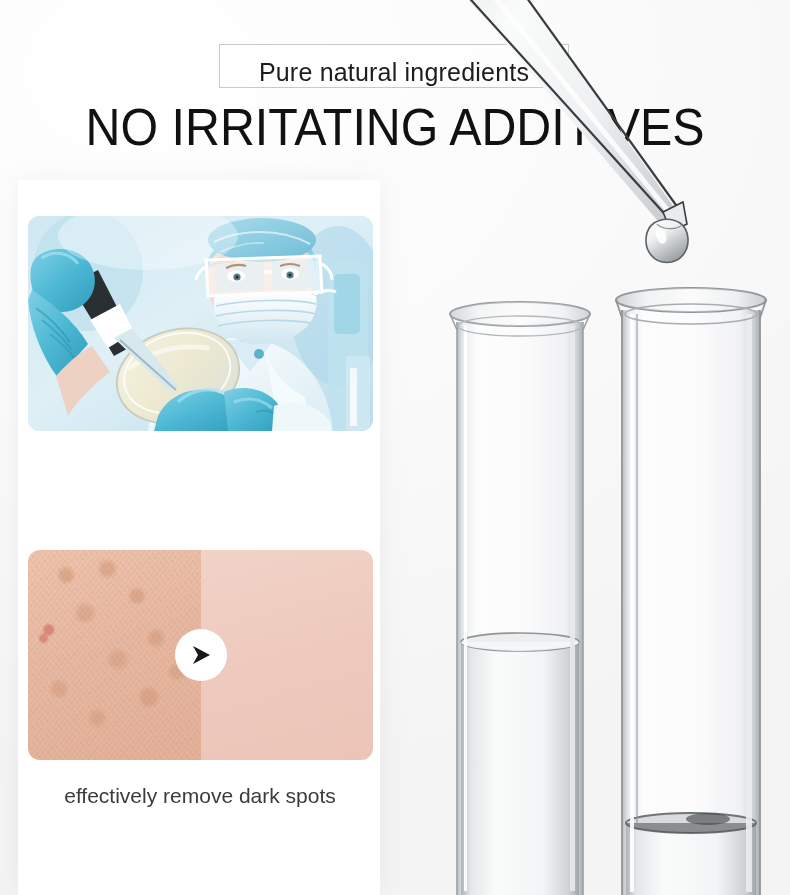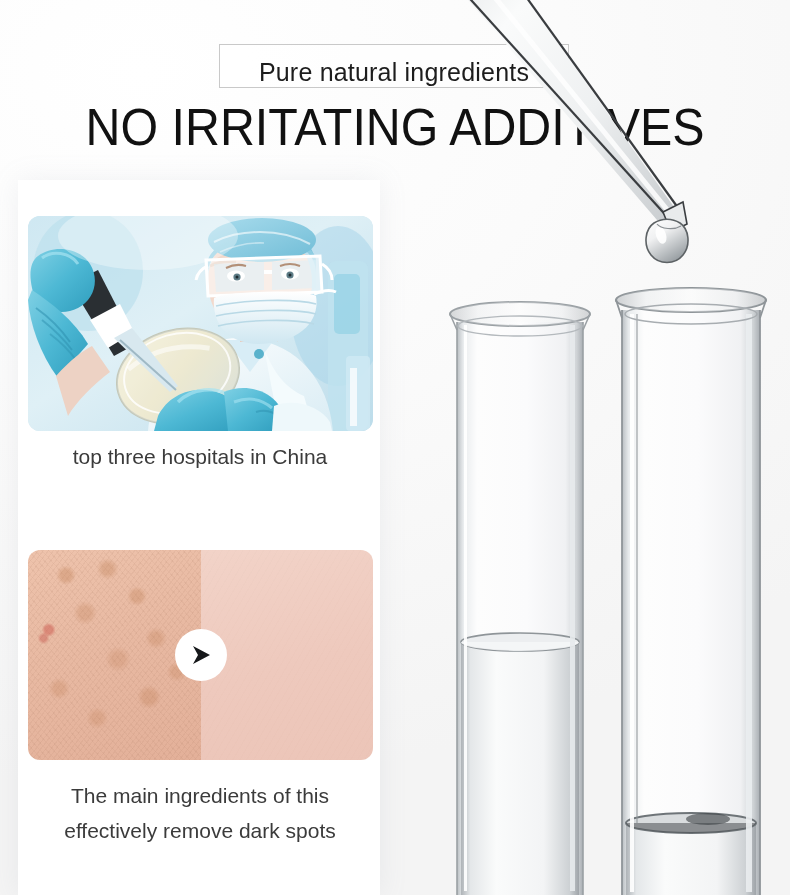--- a/index.html
+++ b/index.html
@@ -354,31 +354,29 @@
       <path d="M246 190 C266 182 292 190 302 206 L304 215 L244 215 Z" fill="#eef8fb"></path>
 
       <rect x="318" y="140" width="24" height="75" rx="4" fill="#cfe9f3" opacity=".85"></rect>
       <rect x="322" y="152" width="7" height="58" fill="#ffffff" opacity=".75"></rect>
 
       <ellipse cx="120" cy="20" rx="90" ry="34" fill="#ffffff" opacity=".35"></ellipse>
     </svg>
   </div>
 
   <div class="caption1">
-    <div>top three hospitals in China</div>
   </div>
 
   <div class="photo-skin">
     <div class="skin-before"></div>
     <div class="skin-after"></div>
     <div class="skin-badge">
       <svg width="26" height="26" viewBox="0 0 26 26">
         <path d="M5 4 L22 13 L5 22 L10 13 Z" fill="#16181a"></path>
       </svg>
     </div>
   </div>
 
   <div class="caption2">
-    <div>The main ingredients of this</div>
     <div>effectively remove dark spots</div>
   </div>
 
 </div>
 
 </body></html>

